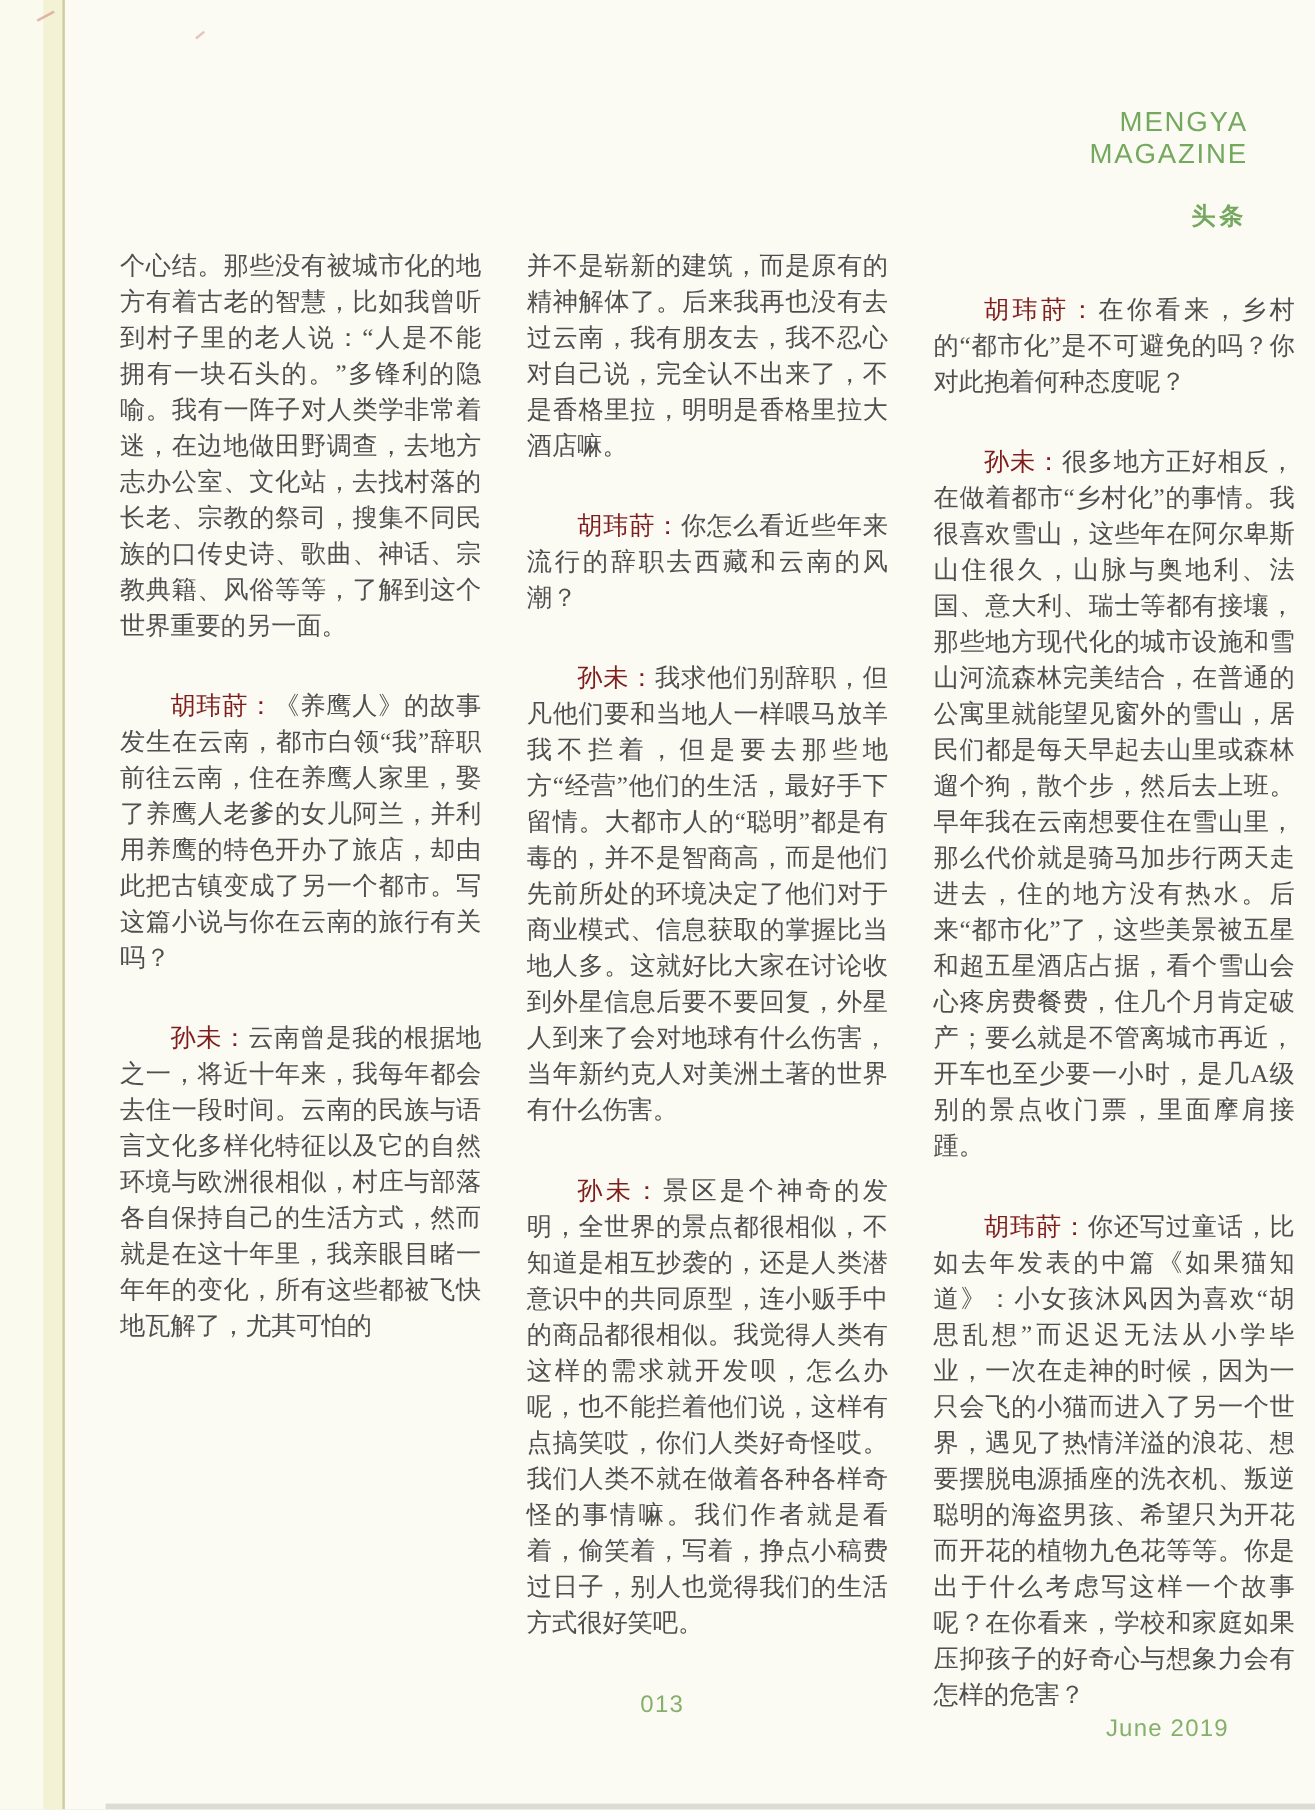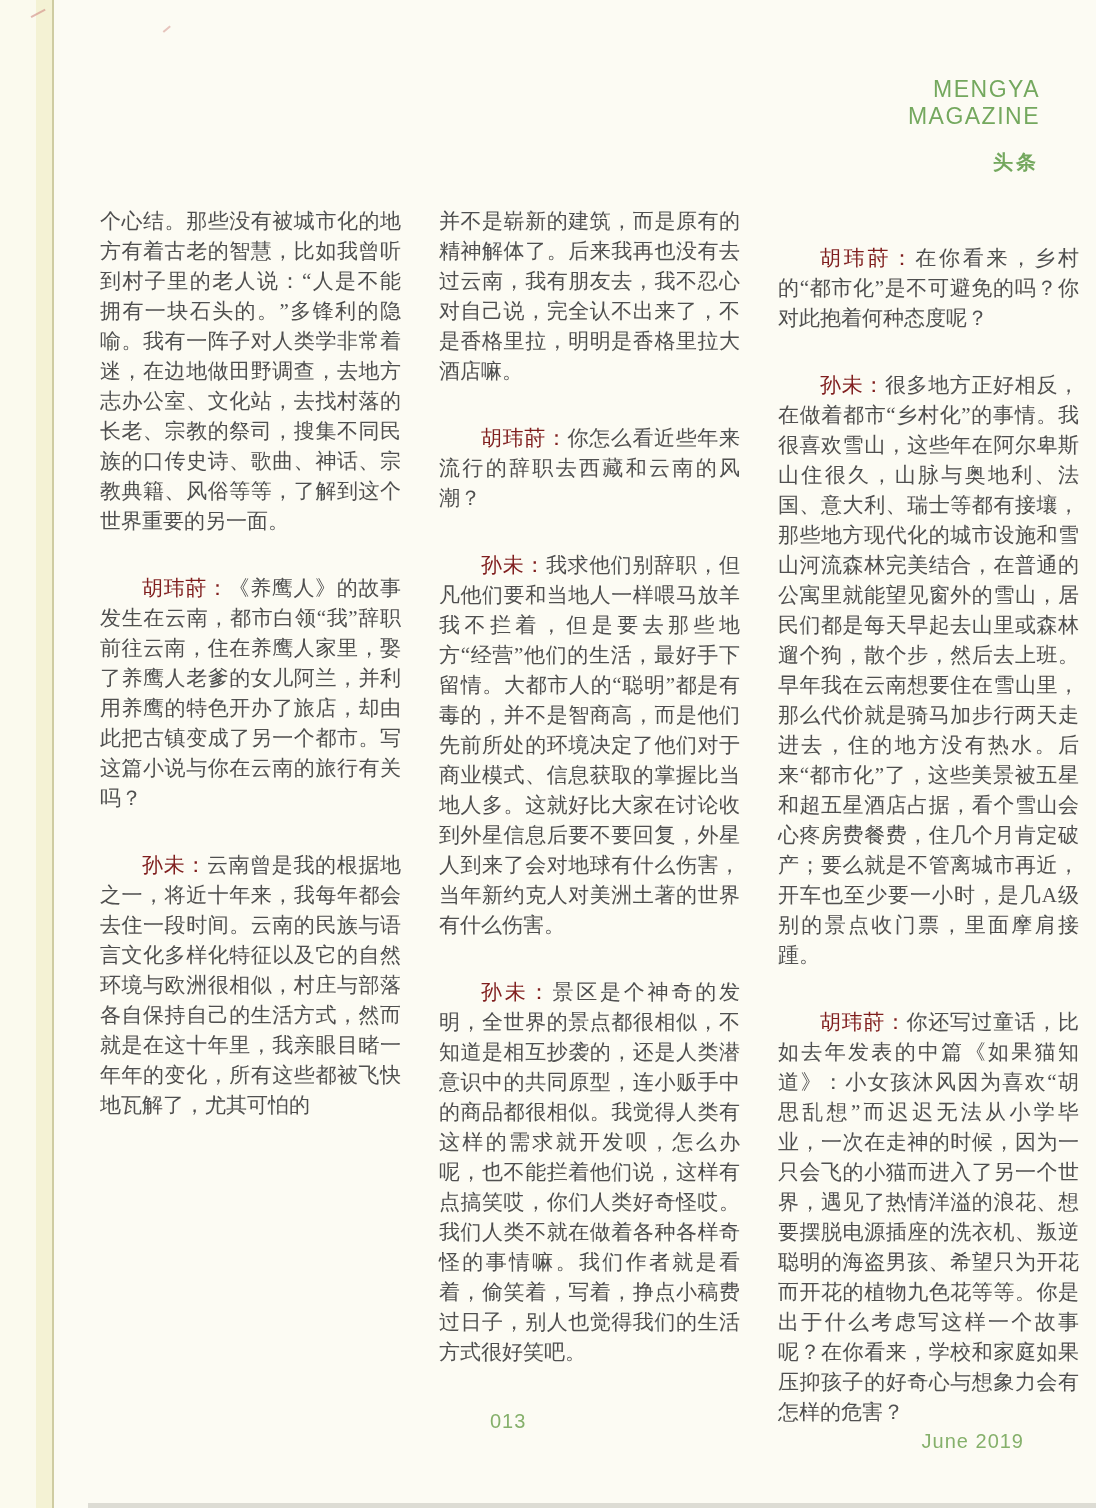--- a/index.html
+++ b/index.html
@@ -31,28 +31,28 @@
     border-bottom: 2px solid rgba(204, 128, 122, 0.55);
     transform: rotate(-28deg);
   }
   .pen-mark-2 {
     position: absolute; left: 160px; top: 22px; width: 9px; height: 7px;
     border-bottom: 2px solid rgba(204, 128, 122, 0.45);
     transform: rotate(-40deg);
   }
   
   .brand {
-    position: absolute; top: 76px; right: 56px;
+    position: absolute; top: 88px; right: 56px;
     text-align: right;
     font-family: "Liberation Sans", "DejaVu Sans", sans-serif;
     font-size: 23px; line-height: 27px; letter-spacing: 1.5px;
     color: #74a85e;
   }
   .section-label {
-    position: absolute; top: 149px; right: 57px;
+    position: absolute; top: 167px; right: 57px;
     font-size: 20px; font-weight: bold; letter-spacing: 3px;
     color: #74a85e;
   }
   
   .columns {
     position: absolute; left: 100px; top: 206px;
     display: flex; gap: 38px;
   }
   .col {
     width: 301px;
@@ -61,21 +61,21 @@
     color: #4f4f4f;
   }
   .col.offset-top { padding-top: 37px; }
   .para { margin: 0; text-indent: 2em; }
   .para.flush { text-indent: 0; }
   .para.gap { margin-top: 37px; }
   .speaker { font-weight: 400; color: #7f1d1d; }
   
   .page-number {
     position: absolute; left: 490px; top: 1410px; width: 80px;
-    text-align: left;
+    text-align: right;
     font-family: "Liberation Sans", "DejaVu Sans", sans-serif;
     font-size: 20px; color: #85b06b; letter-spacing: 1px;
   }
   .issue-date {
     position: absolute; right: 72px; top: 1430px;
     font-family: "Liberation Sans", "DejaVu Sans", sans-serif;
     font-size: 20px; color: #85b06b; letter-spacing: 1px;
   }
 </style>
 </head>

